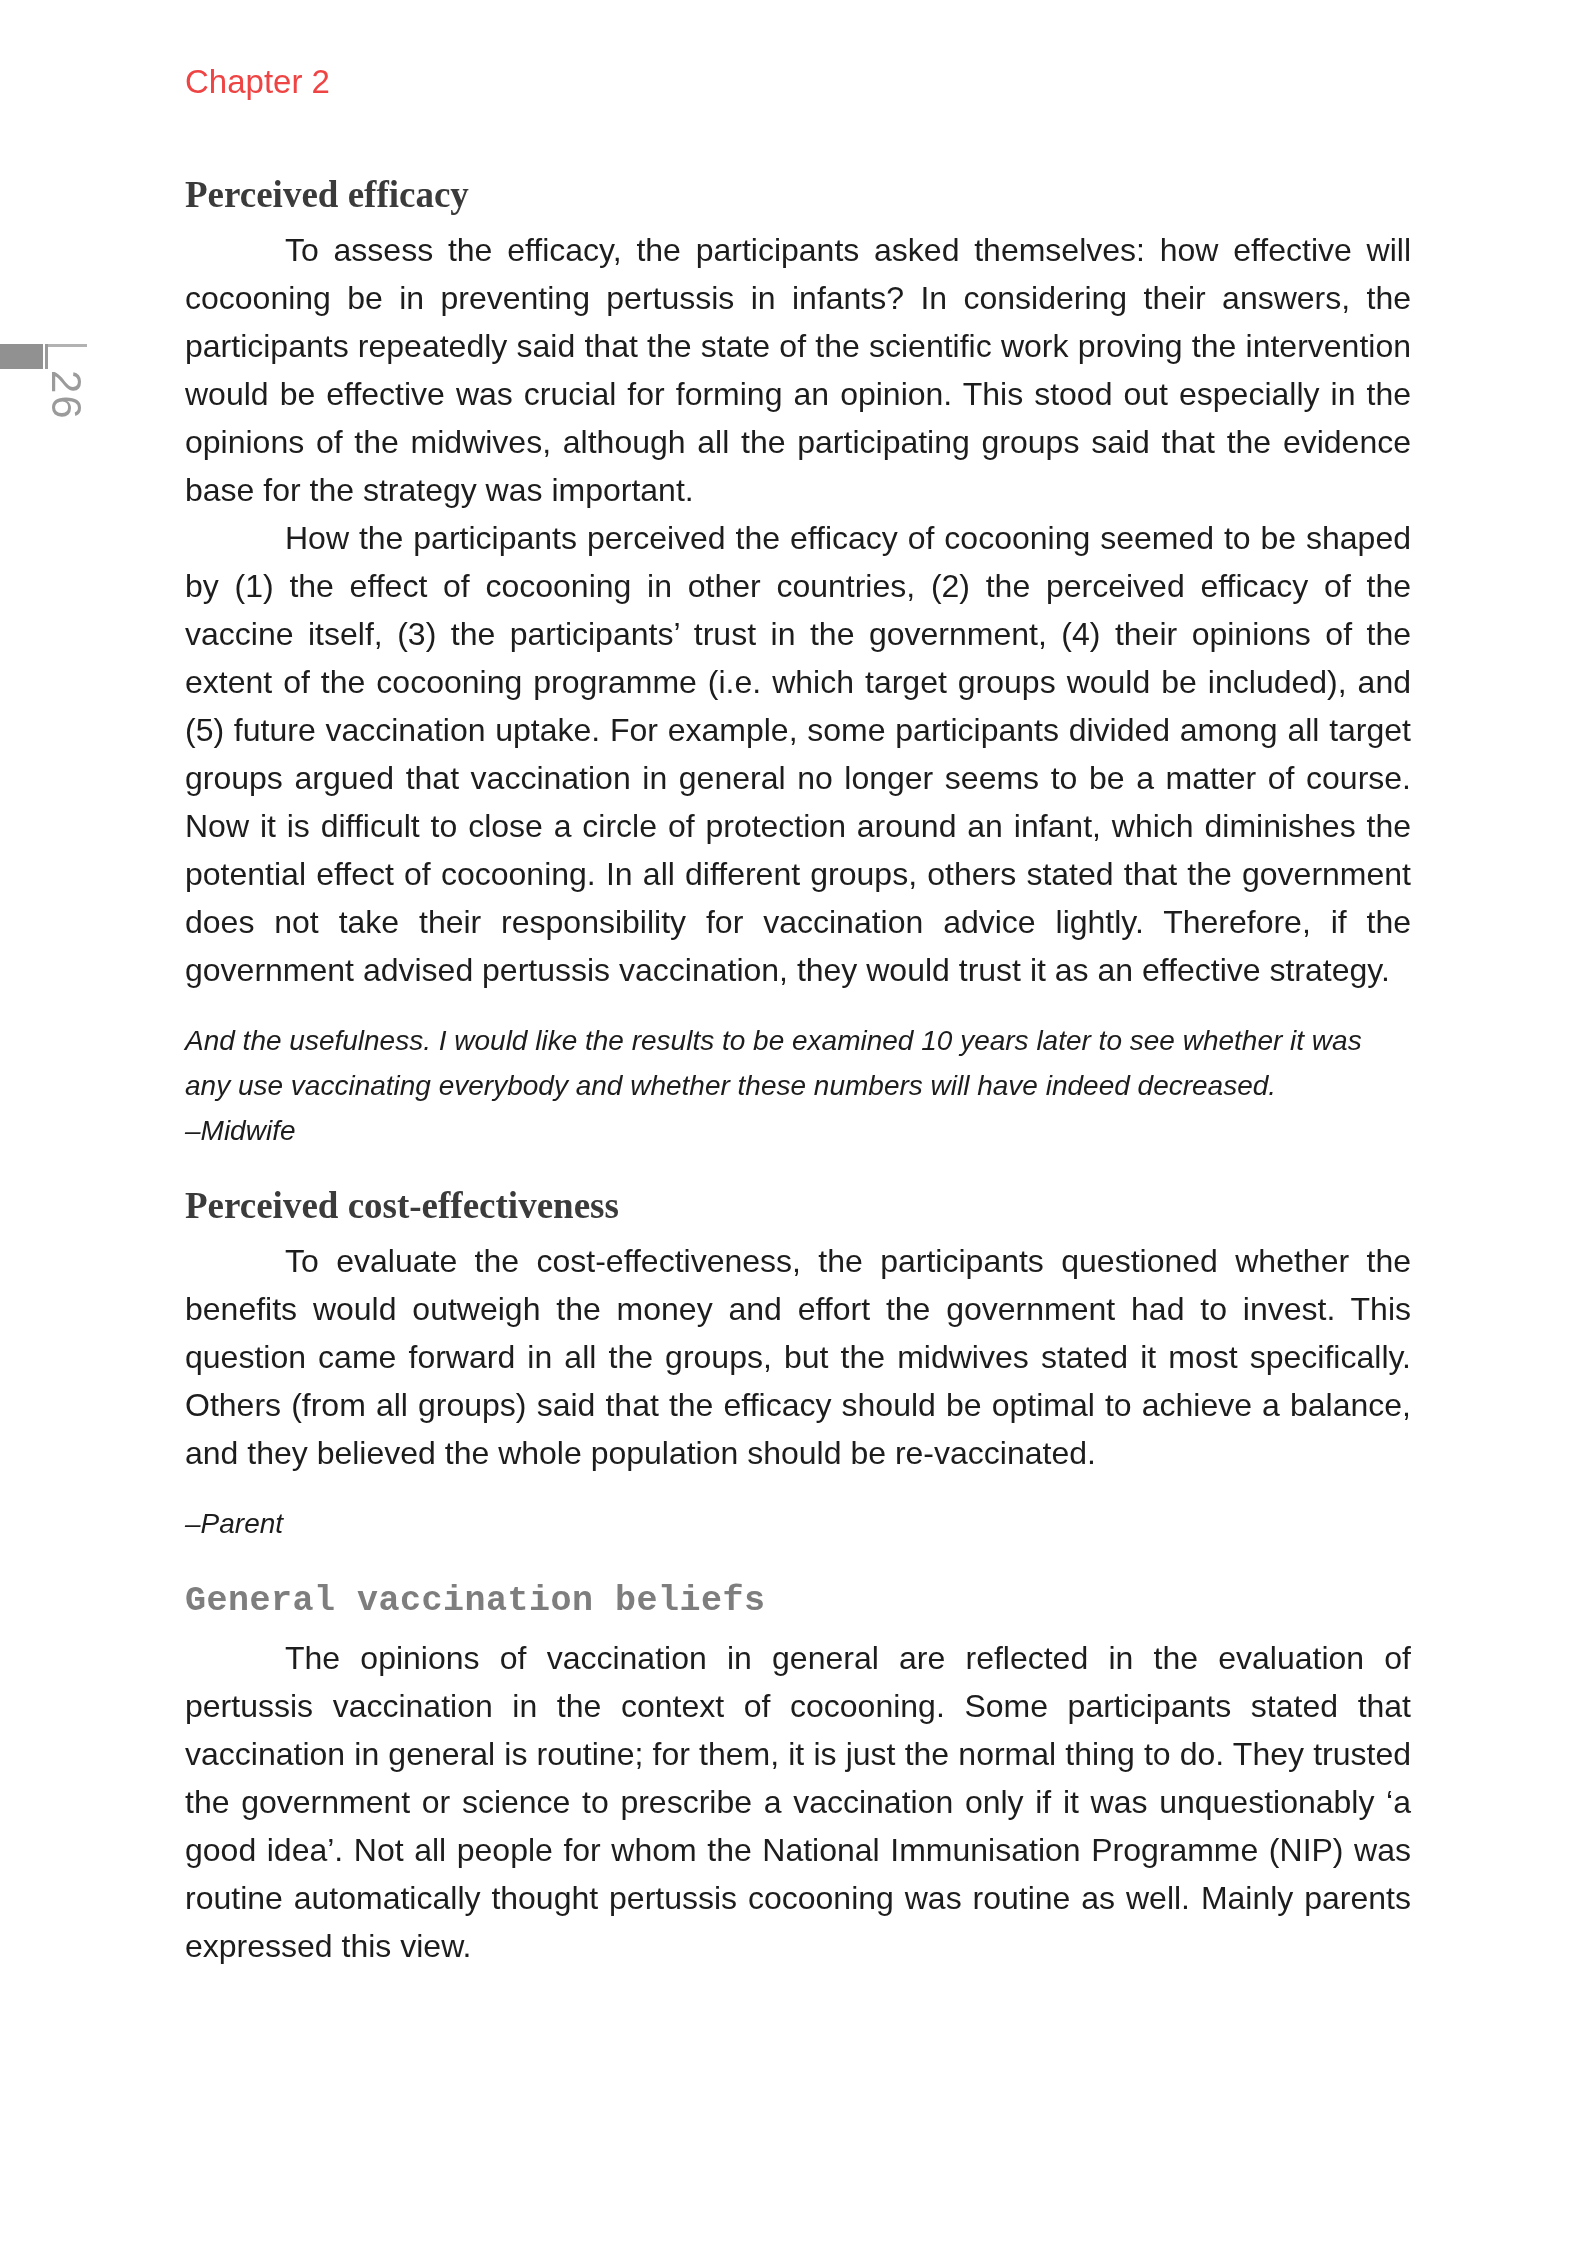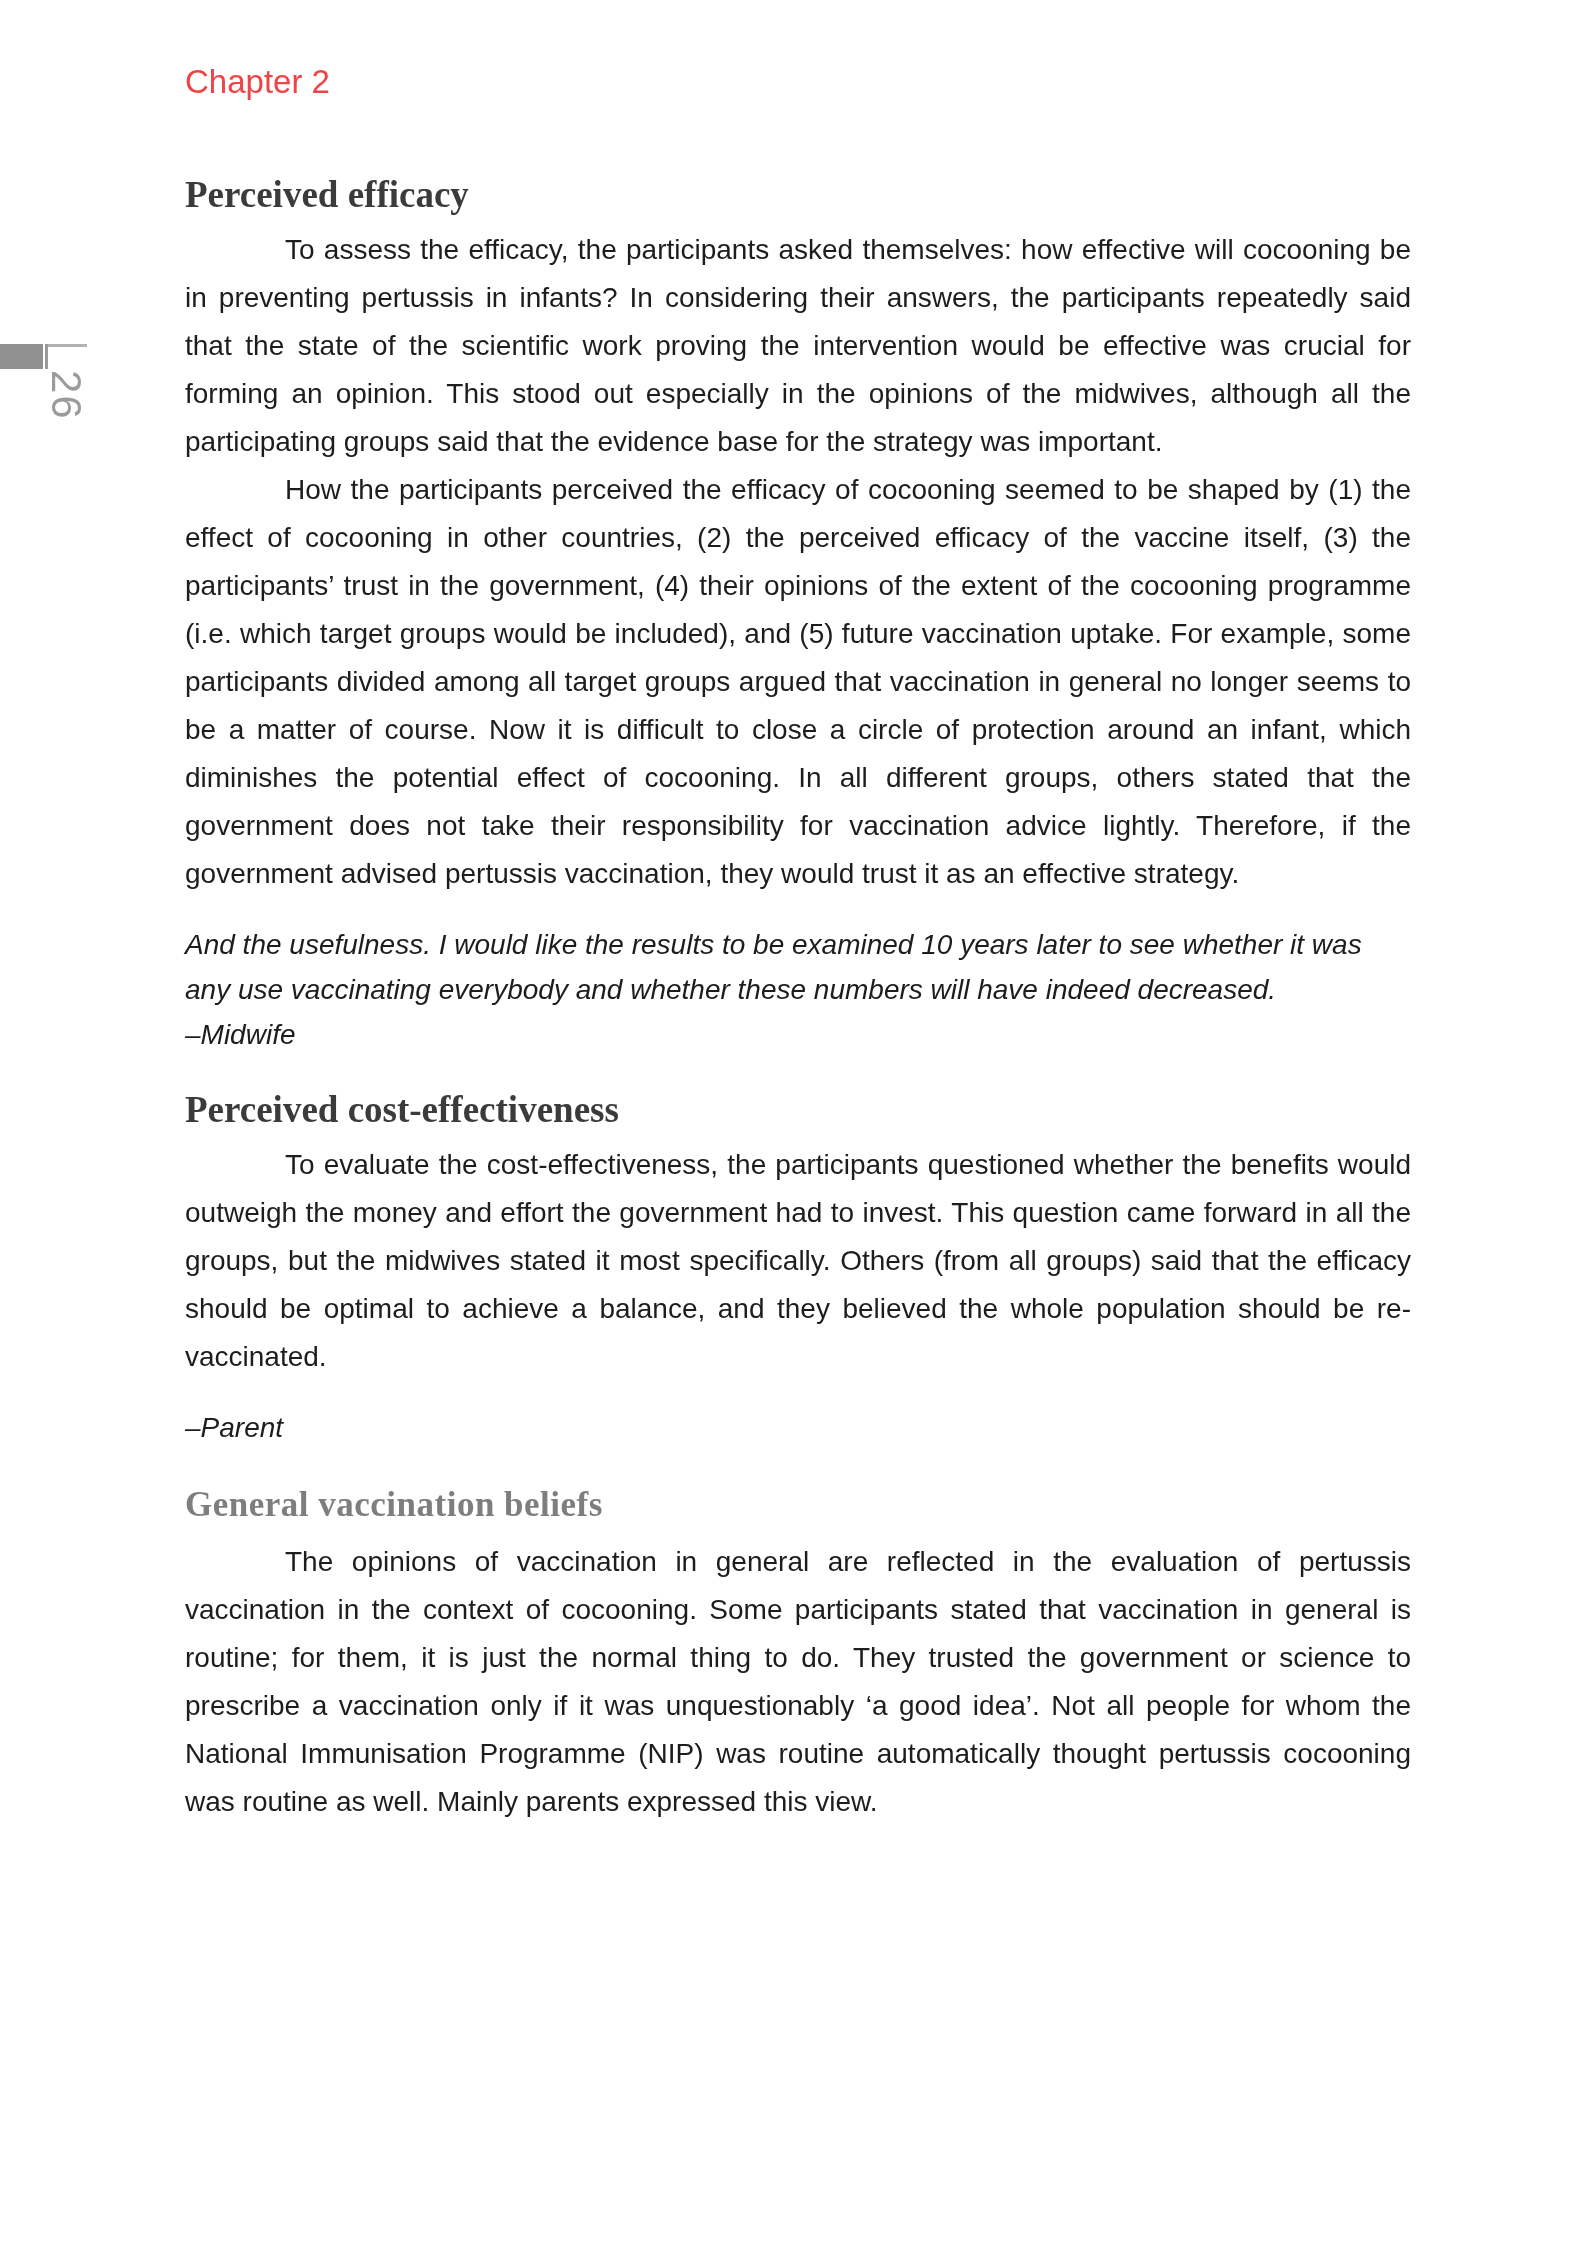--- a/index.html
+++ b/index.html
@@ -62,32 +62,32 @@
     font-weight: bold;
     font-size: 37px;
     line-height: 46px;
     color: #3b3b3b;
     margin-bottom: 8px;
   }
   .subheading.first { margin-top: 70px; }
   .subheading.later { margin-top: 30px; }
 
   .section-heading {
-    font-family: Liberation Serif, serif;
+    font-family: Liberation Mono, monospace;
     font-weight: bold;
     font-size: 35px;
     line-height: 46px;
     color: #7e7e7e;
     margin-top: 32px;
     margin-bottom: 10px;
     letter-spacing: 0.5px;
   }
 
   .para {
-    font-size: 28px;
+    font-size: 32px;
     line-height: 48px;
     text-align: justify;
     text-indent: 100px;
   }
 
   .quote {
     margin-top: 24px;
     font-style: italic;
     font-size: 28px;
     line-height: 45px;

